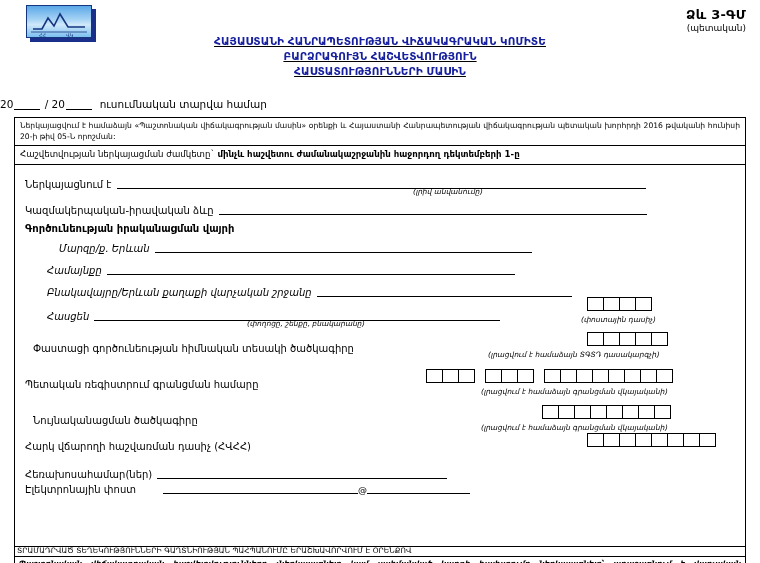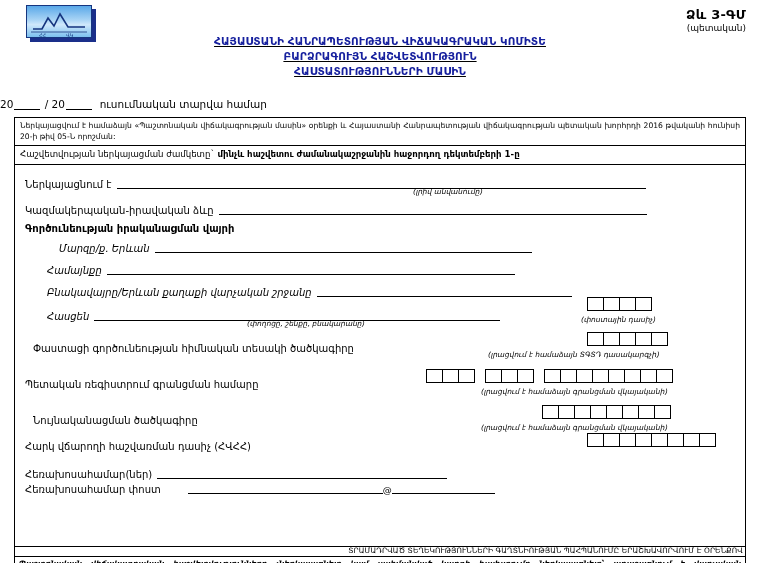--- a/index.html
+++ b/index.html
@@ -190,21 +190,21 @@
   .footer-wrap {
     position: absolute;
     left: 14px;
     top: 545px;
     width: 732px;
     border: 1px solid #000;
     border-top: none;
     box-sizing: border-box;
   }
   .fw-head {
-    text-align: right;
+    text-align: left;
     font-size: 7.4px;
     border-bottom: 1px solid #000;
     padding: 1px 2px 1px 2px;
     letter-spacing: 0.1px;
   }
   .fw-note {
     font-size: 7.4px;
     font-style: italic;
     line-height: 10px;
     text-align: justify;
@@ -368,21 +368,21 @@
       <div class="cell"></div>
       <div class="cell"></div>
     </div>
 
     <div class="row" style="top:298px; left:10px;">
       <span class="lbl">Հեռախոսահամար(ներ)</span>
       <span class="rule" style="width:290px;"></span>
     </div>
 
     <div class="row" style="top:313px; left:10px;">
-      <span class="lbl">Հեռախոսահամար փոստ</span>
+      <span class="lbl">Էլեկտրոնային փոստ</span>
       <span class="rule" style="width:195px; margin-left:22px;"></span><span class="lbl" style="font-size:9px;">@</span><span class="rule" style="width:103px;"></span>
     </div>
 
   </div>
 </div>
 
 <div class="footer-wrap">
   <div class="fw-head">ՏՐԱՄԱԴՐՎԱԾ ՏԵՂԵԿՈՒԹՅՈՒՆՆԵՐԻ ԳԱՂՏՆԻՈՒԹՅԱՆ ՊԱՀՊԱՆՈՒՄԸ ԵՐԱՇԽԱՎՈՐՎՈՒՄ Է ՕՐԵՆՔՈՎ</div>
   <div class="fw-note">Պաշտոնական վիճակագրական հաշվետվությունները չներկայացնելը կամ սահմանված կարգի խախտումը ներկայացնելը՝ առաջացնում է վարչական պատասխանատվություն օրենքով սահմանված կարգով:</div>
 </div>

